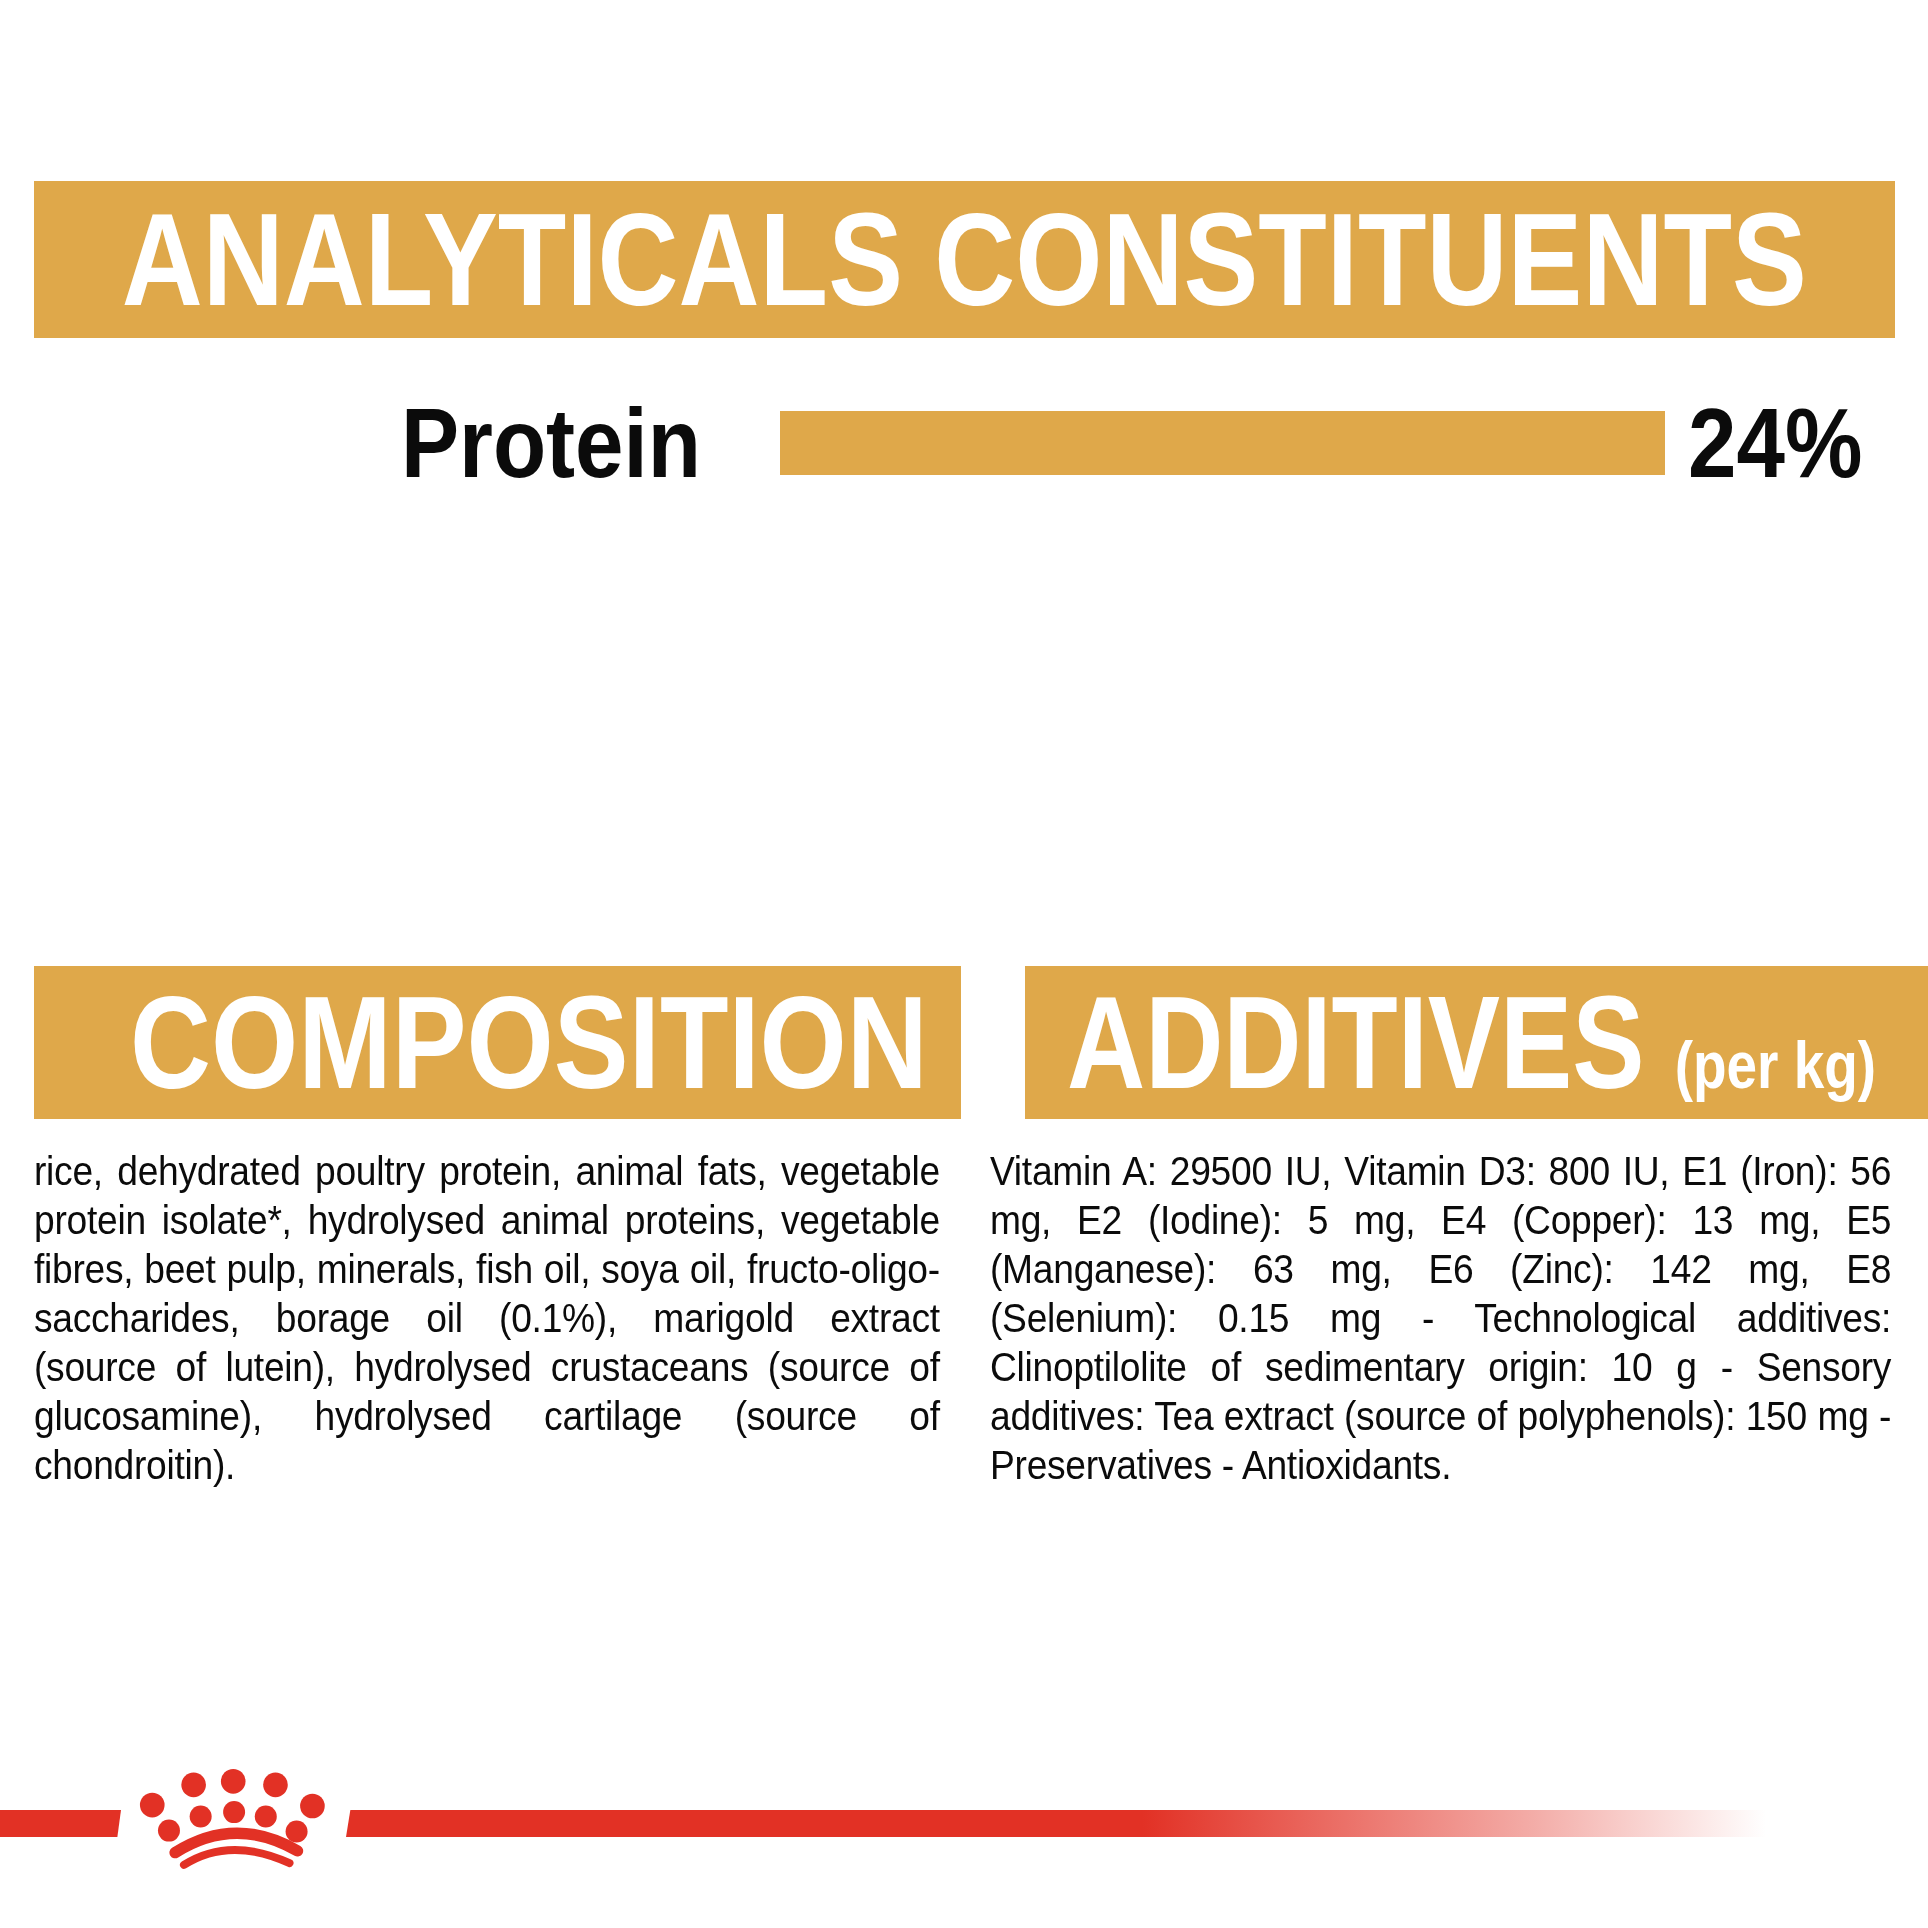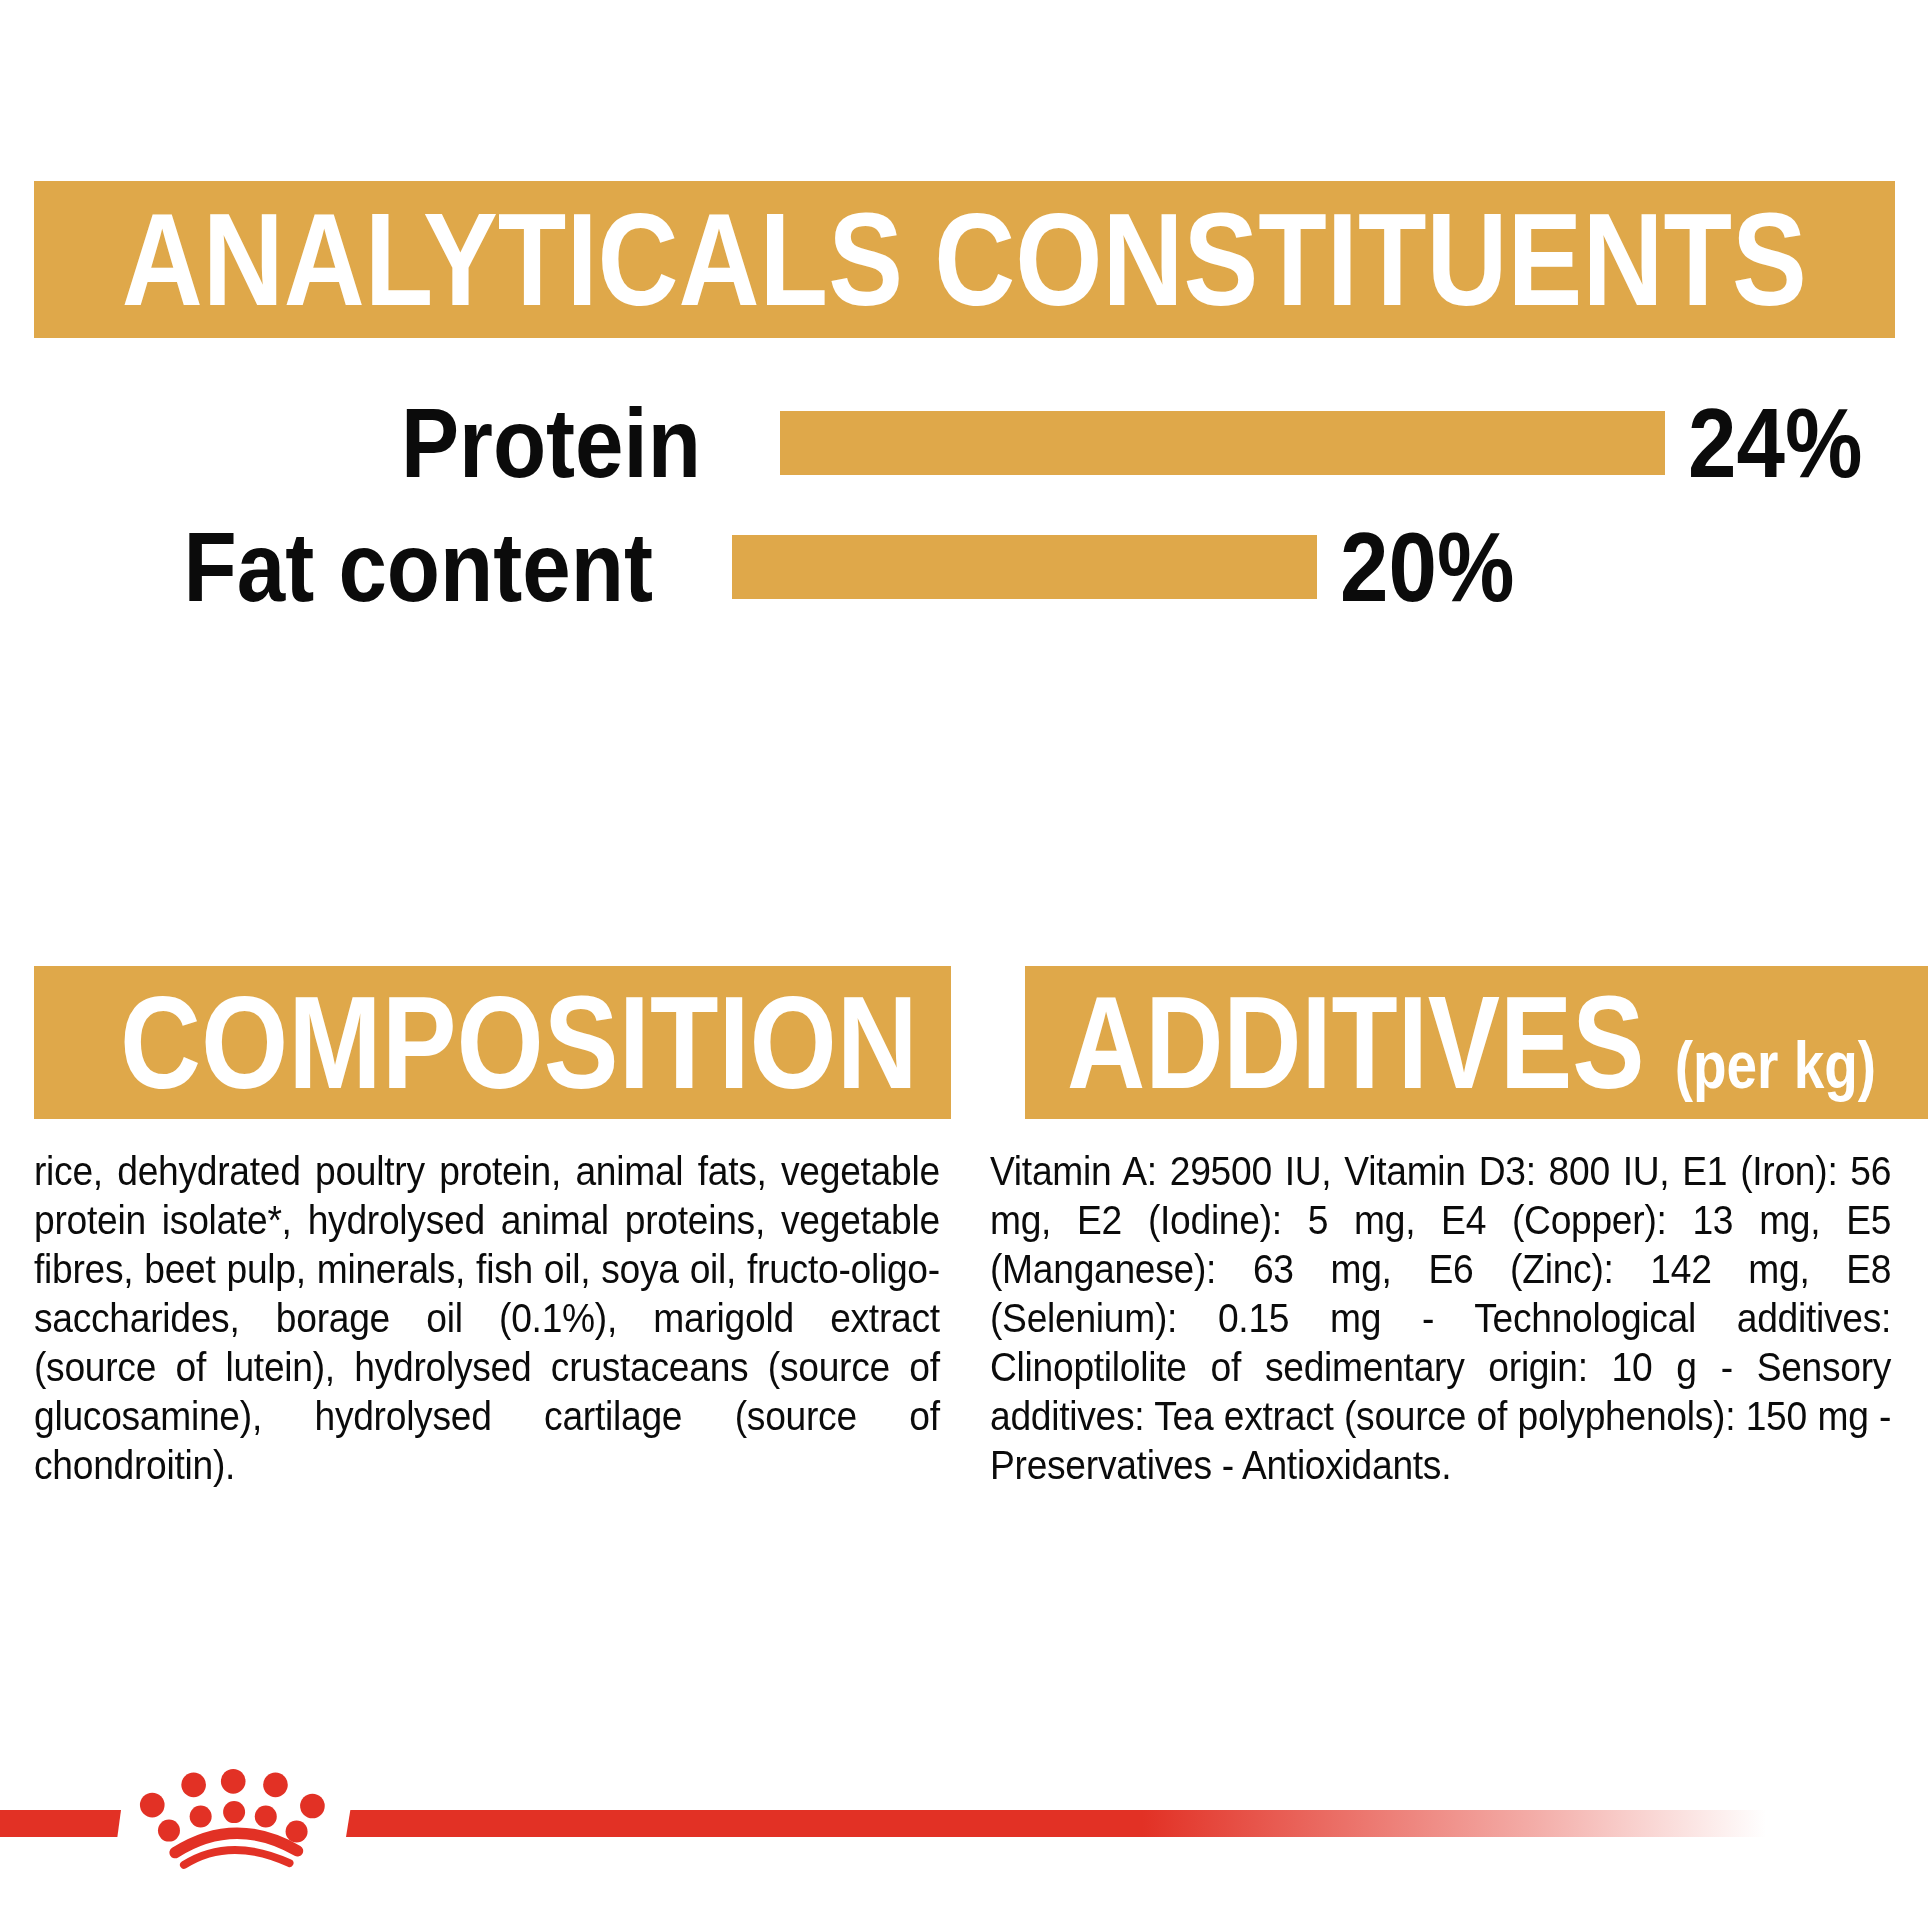--- a/index.html
+++ b/index.html
@@ -16,21 +16,21 @@
     position:absolute;background:var(--gold);color:#ffffff;font-weight:bold;
     display:flex;align-items:flex-start;overflow:visible;
   }
   .banner-inner{white-space:nowrap;}
   
   .banner-analyticals{left:34px;top:181px;width:1861px;height:157px;justify-content:center;}
   .banner-analyticals .banner-inner{
     font-size:132px;line-height:157px;transform:scaleX(0.85);transform-origin:50% 50%;
   }
   
-  .banner-composition{left:34px;top:966px;width:909px;height:153px;padding-left:8px;}
+  .banner-composition{left:34px;top:966px;width:909px;height:153px;padding-left:18px;}
   .banner-composition .banner-inner{
     margin-left:78px;font-size:132px;line-height:153px;transform:scaleX(0.85);transform-origin:0 50%;
   }
   .banner-additives{left:1025px;top:966px;width:905px;height:153px;}
   .banner-additives .banner-inner{
     margin-left:42px;display:flex;align-items:baseline;transform:scaleX(0.82);transform-origin:0 50%;
   }
   .banner-additives .big{font-size:132px;line-height:153px;}
   .banner-additives .small{font-size:67px;line-height:153px;margin-left:37px;}
 
@@ -73,25 +73,20 @@
 <div class="banner banner-analyticals">
   <div class="banner-inner">ANALYTICALS CONSTITUENTS</div>
 </div>
 
 <div class="chart">
     <div class="chart-row" style="top: 0px; margin-left: 48px;">
       <div class="chart-label">Protein</div>
       <div class="chart-bar" style="left: 732px; width: 885px; background: rgb(223, 168, 74);"></div>
       <div class="chart-value" style="left: 1640px;">24%</div>
     </div>
-    <div class="chart-row" style="top: 124px;">
-      <div class="chart-label">Fat content</div>
-      <div class="chart-bar" style="left: 732px; width: 585px; background: rgb(223, 168, 74);"></div>
-      <div class="chart-value" style="left: 1340px;">20%</div>
-    </div>
   </div>
 
 <div class="banner banner-composition">
   <div class="banner-inner">COMPOSITION</div>
 </div>
 <div class="body-text body-composition">rice, dehydrated poultry protein, animal fats, vegetable protein isolate*, hydrolysed animal proteins, vegetable fibres, beet pulp, minerals, fish oil, soya oil, fructo-oligo-saccharides, borage oil (0.1%), marigold extract (source of lutein), hydrolysed crustaceans (source of glucosamine), hydrolysed cartilage (source of chondroitin).</div>
 
 <div class="banner banner-additives">
   <div class="banner-inner">
     <span class="big">ADDITIVES</span>

